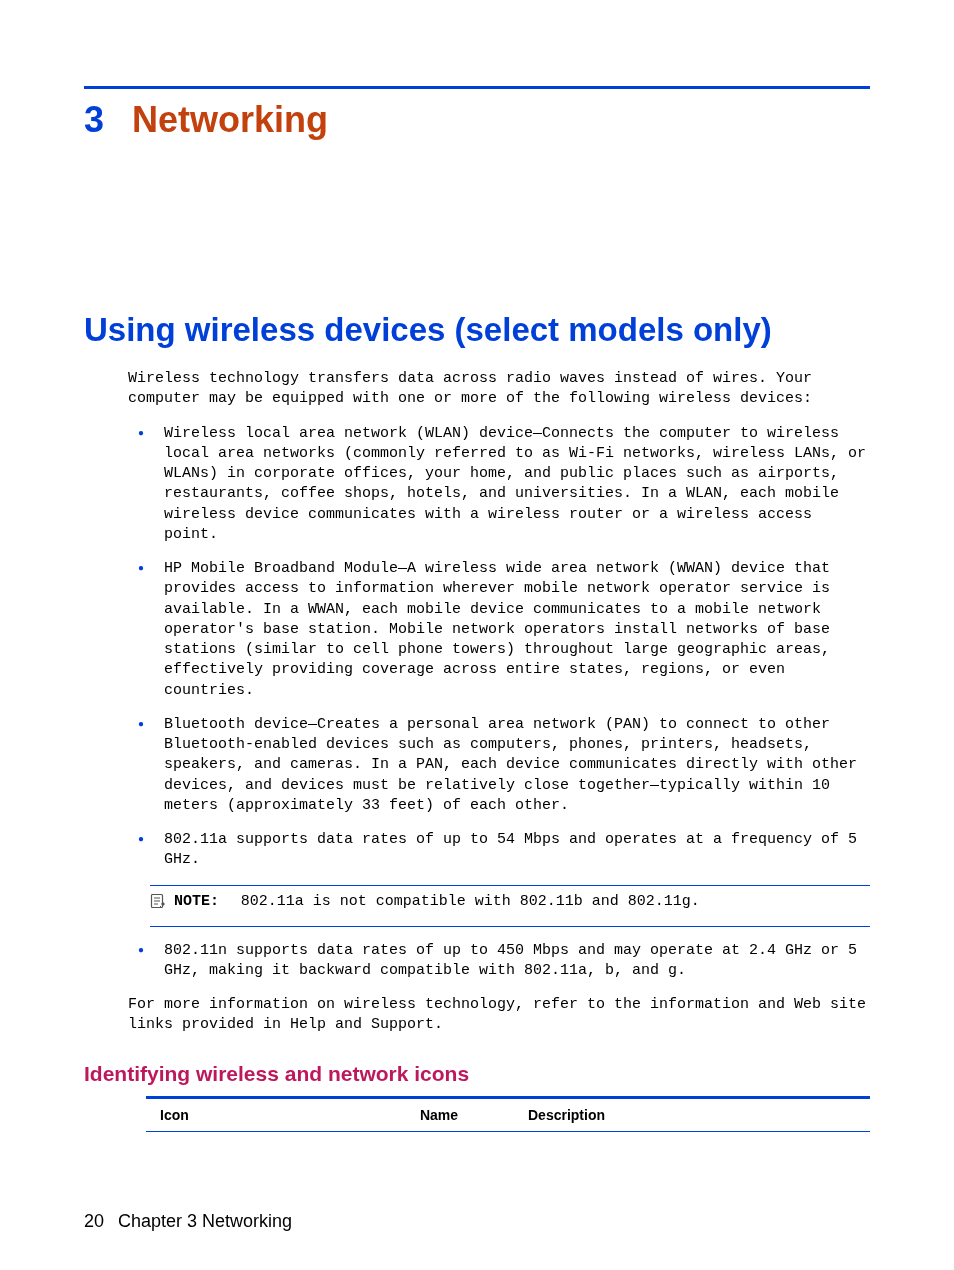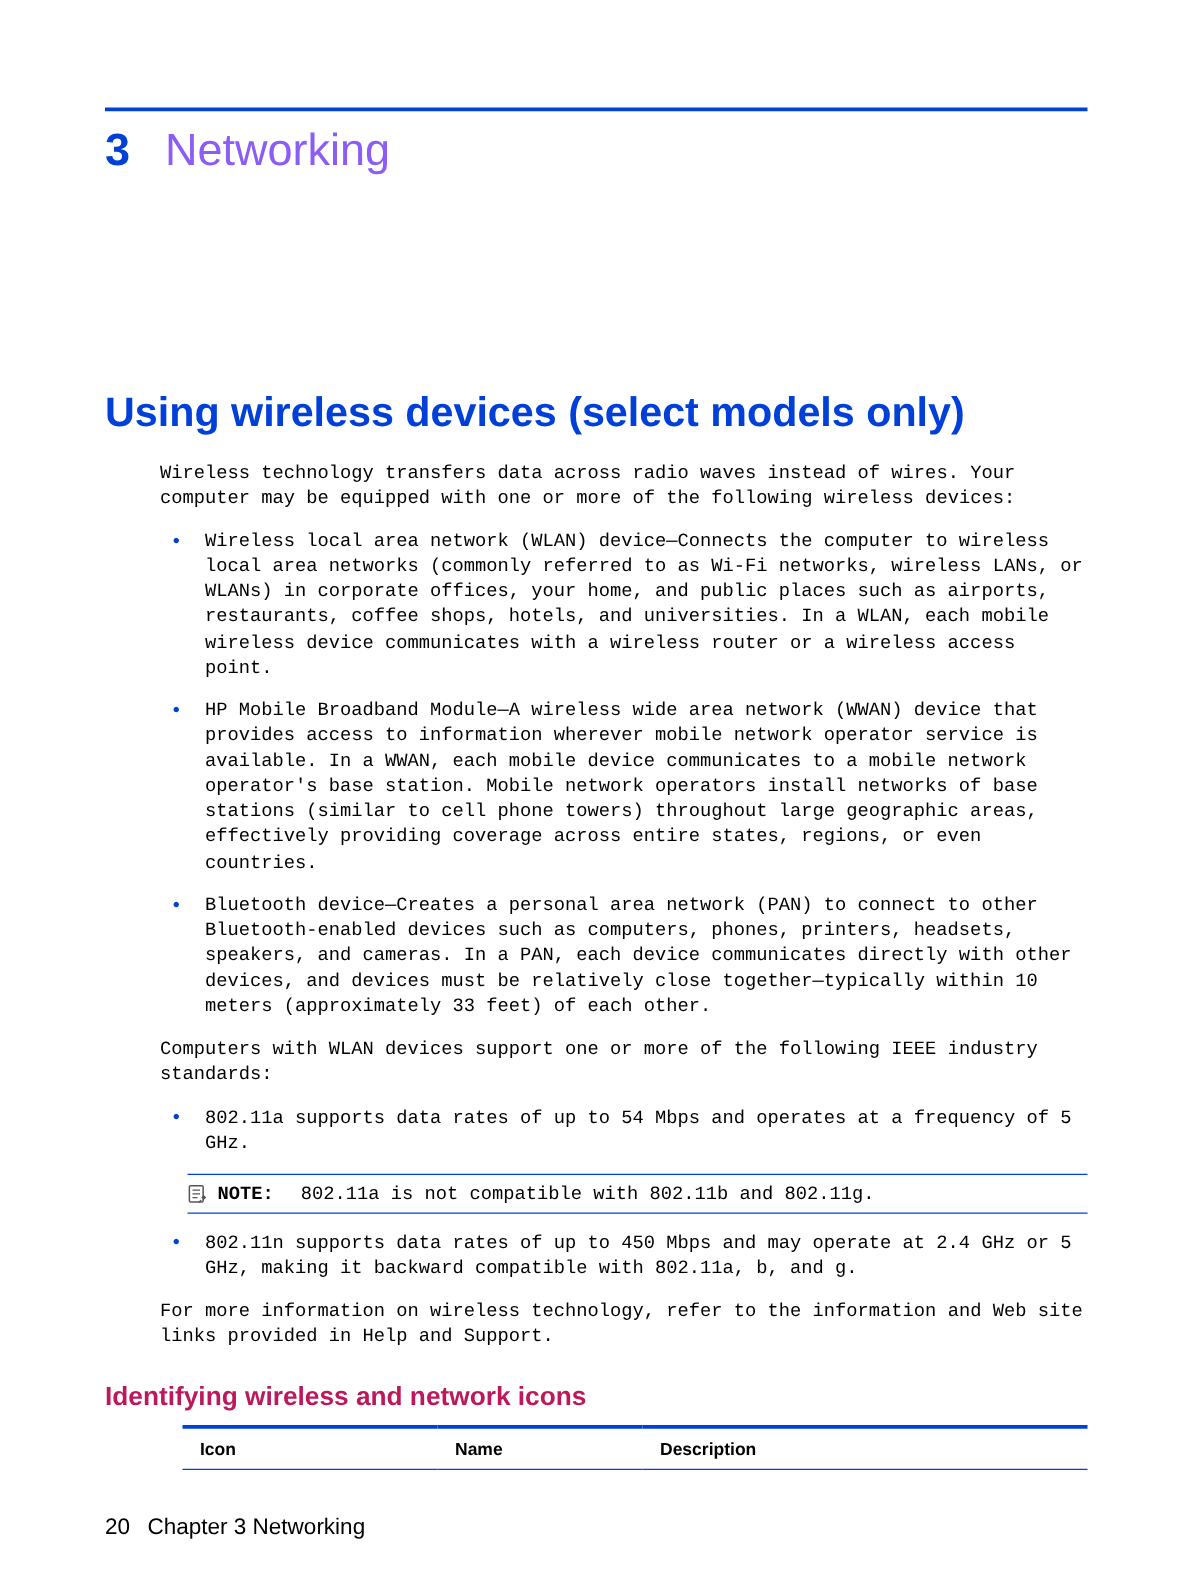--- a/index.html
+++ b/index.html
@@ -27,22 +27,22 @@
     gap: 28px;
     margin-bottom: 170px;
   }
   .chapter-num {
     font-size: 36px;
     font-weight: bold;
     color: #0040d9;
   }
   .chapter-title {
     font-size: 36px;
-    font-weight: normal;
-    color: #8b5cf6;
+    font-weight: bold;
+    color: #c2410c;
   }
   .h2 {
     font-size: 33px;
     font-weight: bold;
     color: #0040d9;
     margin: 0 0 20px 0;
   }
   .body-indent {
     margin-left: 44px;
     font-family: Liberation Mono, monospace;
@@ -70,21 +70,21 @@
     position: absolute;
     left: 10px;
     top: 0;
     font-size: 10px;
     line-height: 20px;
   }
   .note-box {
     border-top: 1px solid #0040d9;
     border-bottom: 1px solid #0040d9;
     margin: 0 0 14px 22px;
-    padding: 6px 0 6px 0;
+    padding: 6px 0 16px 0;
     display: flex;
     align-items: flex-start;
     gap: 8px;
   }
   .note-icon {
     width: 16px;
     height: 16px;
     flex: none;
     margin-top: 1px;
   }
@@ -112,21 +112,21 @@
     border-top: 3px solid #0040d9;
   }
   .icon-table th {
     text-align: left;
     font-size: 14px;
     font-weight: bold;
     padding: 8px 0 8px 14px;
     border-bottom: 1px solid #0040d9;
   }
   .icon-table th.col-icon { width: 190px; }
-  .icon-table th.col-name { width: 150px; }
+  .icon-table th.col-name { width: 150px; text-align: center; }
   .footer {
     position: absolute;
     bottom: 38px;
     left: 84px;
     font-size: 18px;
     display: flex;
     gap: 14px;
   }
   .footer .pg { }
   .footer .ch { }
@@ -147,21 +147,20 @@
 
   <div class="body-indent">
     <p class="para">Wireless technology transfers data across radio waves instead of wires. Your computer may be equipped with one or more of the following wireless devices:</p>
 
     <ul class="bullets">
       <li>Wireless local area network (WLAN) device—Connects the computer to wireless local area networks (commonly referred to as Wi-Fi networks, wireless LANs, or WLANs) in corporate offices, your home, and public places such as airports, restaurants, coffee shops, hotels, and universities. In a WLAN, each mobile wireless device communicates with a wireless router or a wireless access point.</li>
       <li>HP Mobile Broadband Module—A wireless wide area network (WWAN) device that provides access to information wherever mobile network operator service is available. In a WWAN, each mobile device communicates to a mobile network operator's base station. Mobile network operators install networks of base stations (similar to cell phone towers) throughout large geographic areas, effectively providing coverage across entire states, regions, or even countries.</li>
       <li>Bluetooth device—Creates a personal area network (PAN) to connect to other Bluetooth-enabled devices such as computers, phones, printers, headsets, speakers, and cameras. In a PAN, each device communicates directly with other devices, and devices must be relatively close together—typically within 10 meters (approximately 33 feet) of each other.</li>
     </ul>
 
-    <p class="para">Computers with WLAN devices support one or more of the following IEEE industry standards:</p>
 
     <ul class="bullets">
       <li>802.11a supports data rates of up to 54 Mbps and operates at a frequency of 5 GHz.</li>
     </ul>
 
     <div class="note-box">
       <span class="note-icon">
         <svg viewBox="0 0 16 16" width="16" height="16">
           <rect x="1.5" y="1.5" width="11" height="13" rx="1" fill="none" stroke="#555" stroke-width="1.2"></rect>
           <line x1="4" y1="5" x2="10" y2="5" stroke="#555" stroke-width="1"></line>

